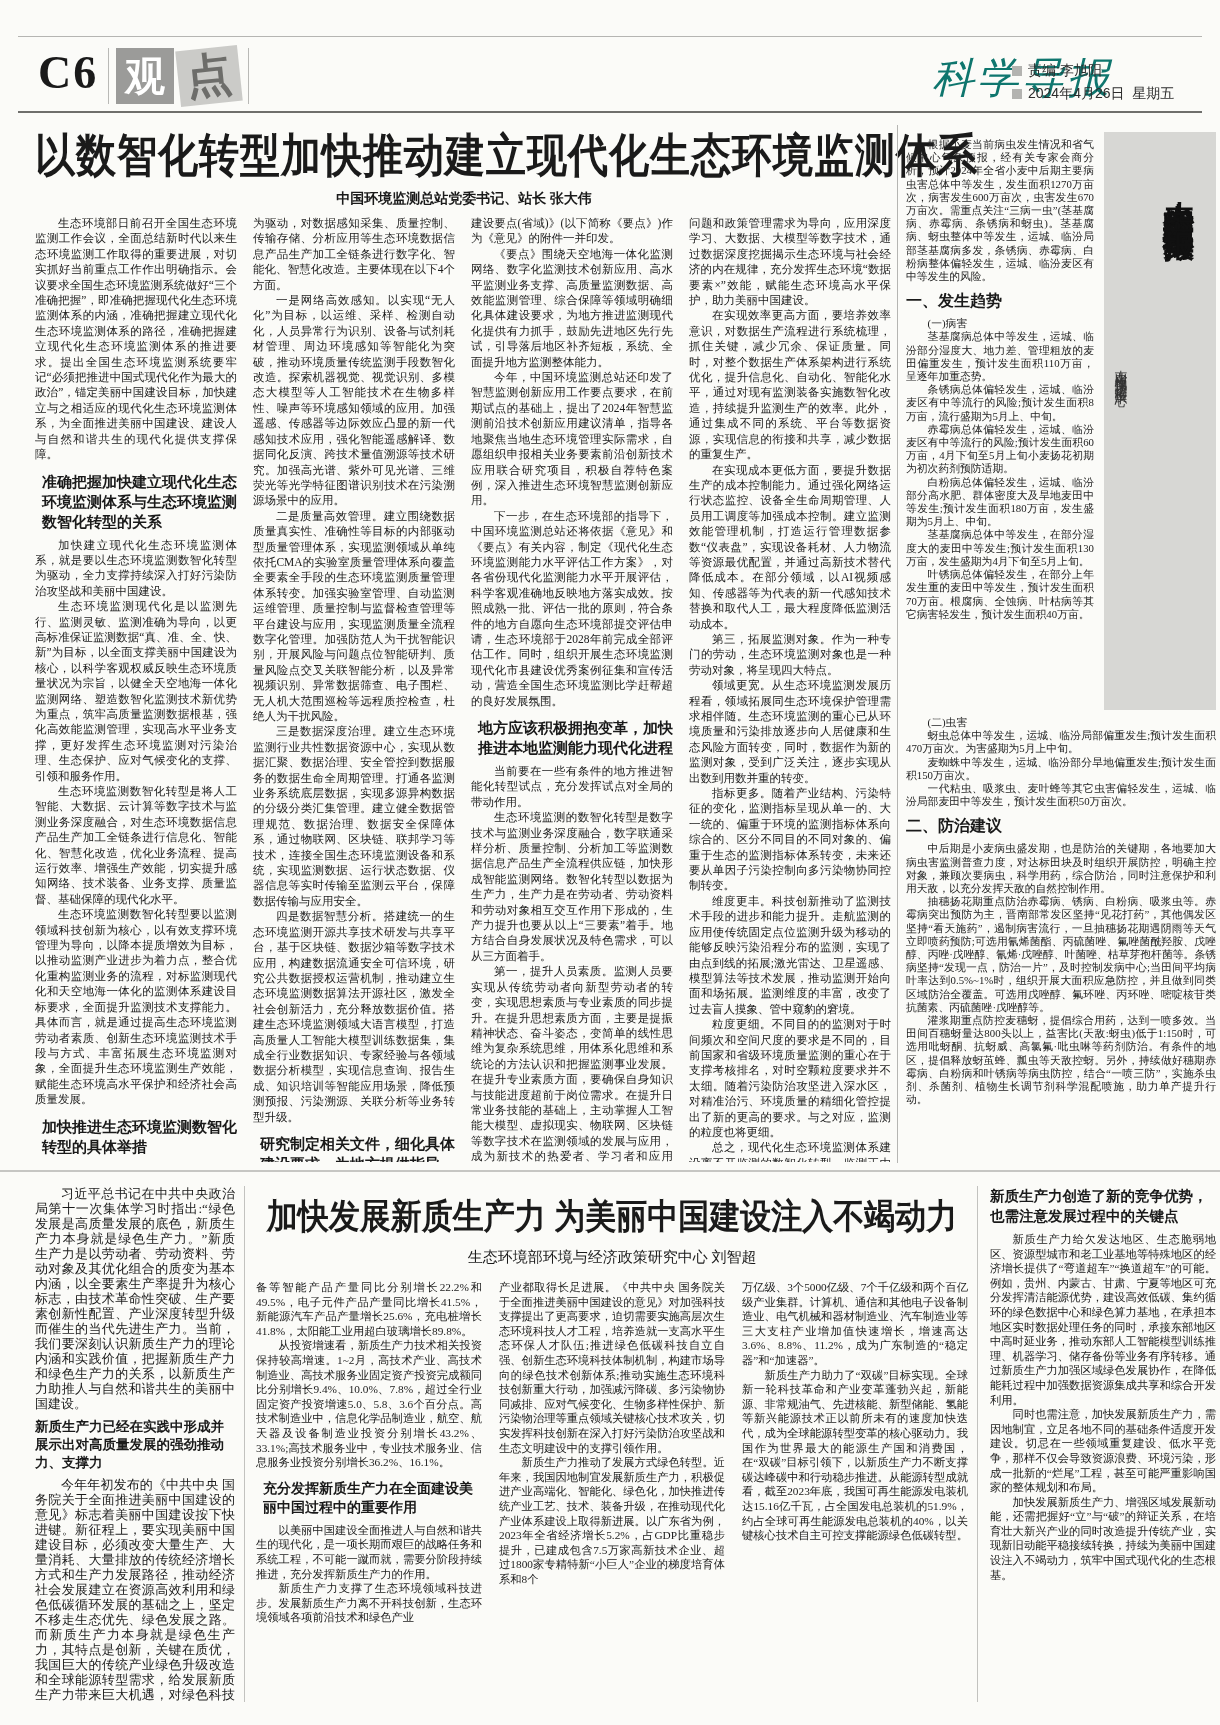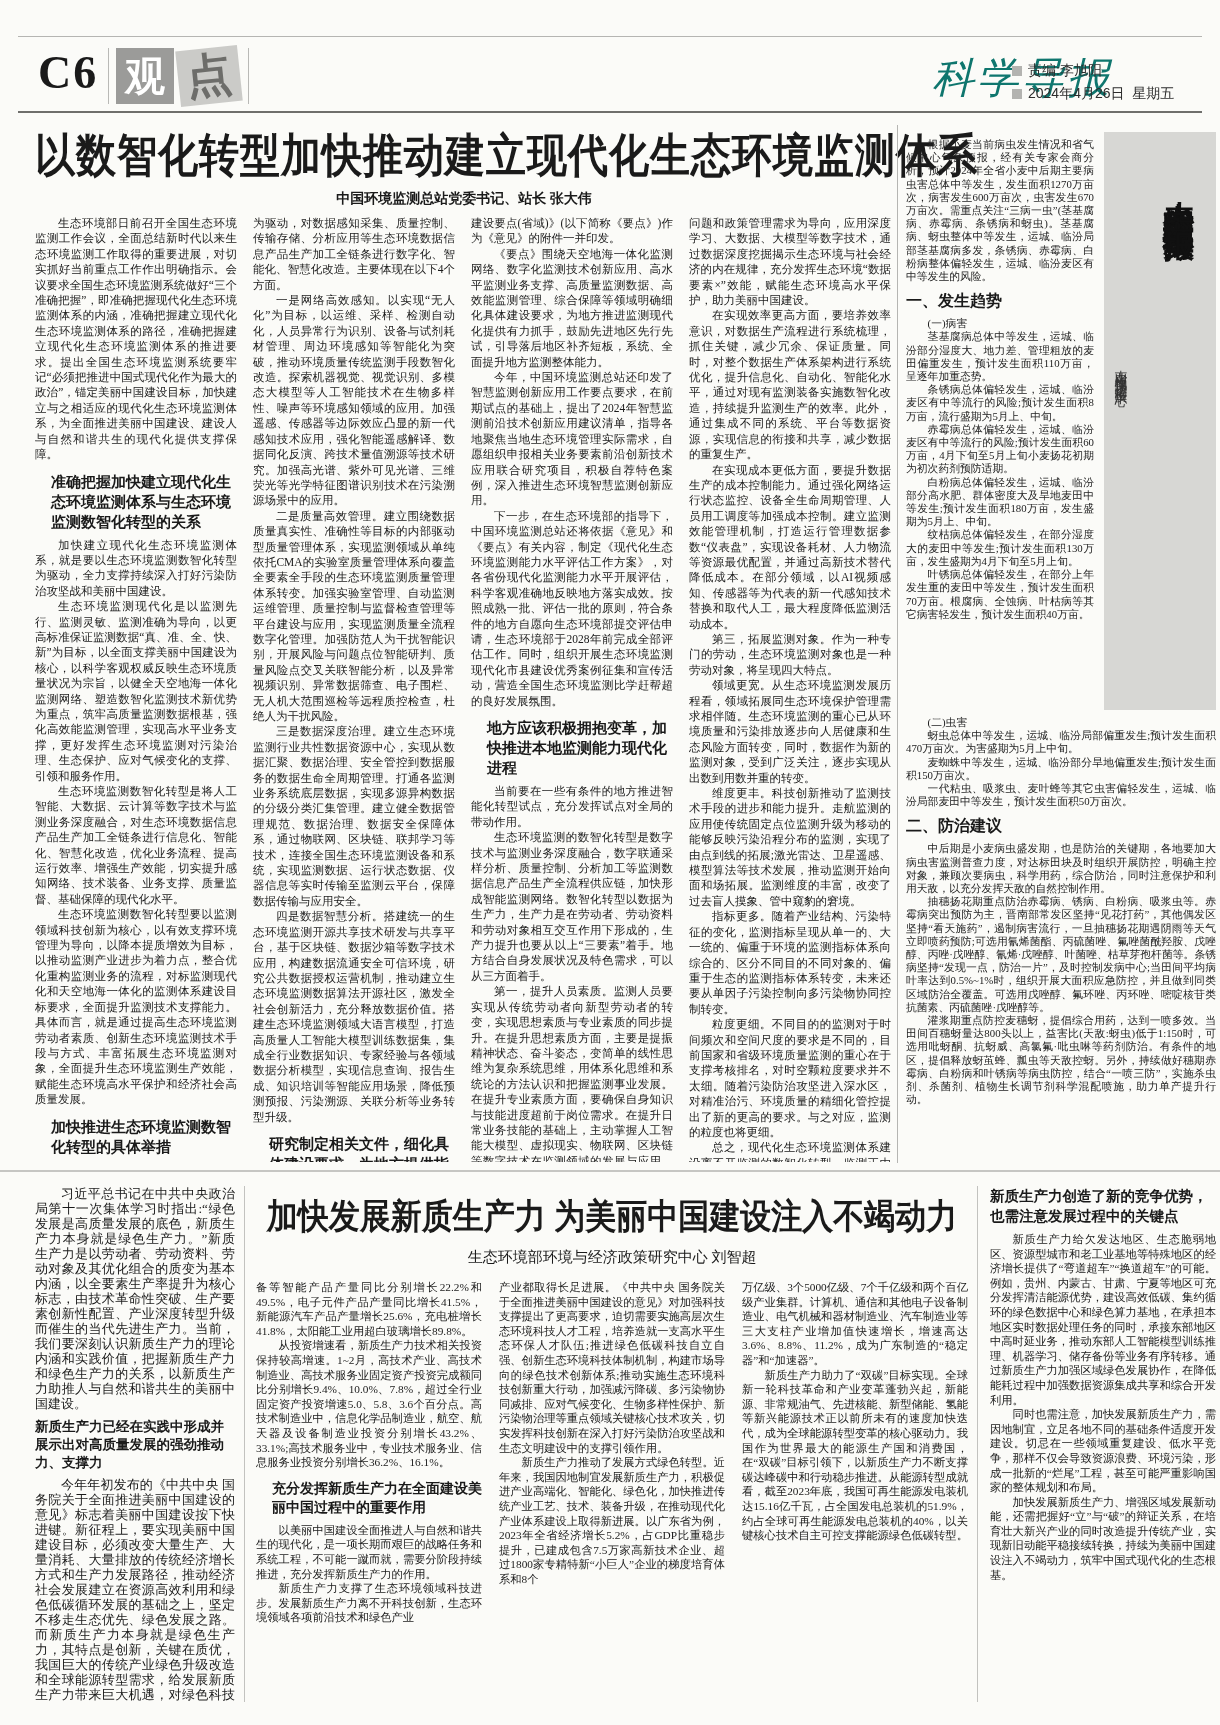--- a/index.html
+++ b/index.html
@@ -22,21 +22,21 @@
   .sq{display:inline-block;width:10px;height:10px;background:#b3b3b0;margin-right:6px;vertical-align:middle;}
   
   #main-title{left:35px;top:128px;width:858px;text-align:center;font-family:"Liberation Sans",sans-serif;
               font-weight:900;font-size:40px;letter-spacing:1px;white-space:nowrap;transform:scaleY(1.15);}
   #main-byline{left:35px;top:190px;width:858px;text-align:center;font-size:14px;font-weight:bold;}
   #main-cols{left:35px;top:216px;width:858px;height:946px;display:flex;gap:16px;overflow:hidden;}
   #main-cols .col{width:202px;overflow:hidden;}
   .para{font-size:11.5px;line-height:15.4px;text-align:justify;text-indent:2em;margin:0;}
   .para.cont{text-indent:0;}
   .colhead{font-family:"Liberation Sans",sans-serif;font-weight:bold;font-size:15px;line-height:20px;
-           text-align:left;margin:9px 0 6px 16px;}
+           text-align:left;margin:9px 0 6px 7px;}
   .sechead{font-family:"Liberation Sans",sans-serif;font-weight:bold;font-size:14.5px;margin:10px 0 6px 0;}
   #main-side-rule{left:897px;top:125px;width:1px;height:1038px;background:#b5b5b2;}
   
   #sidebar{left:906px;top:132px;width:310px;}
   #sb-row{display:flex;gap:10px;}
   #sb-col{width:188px;height:572px;overflow:hidden;padding-top:6px;}
   #sb-col .para,#sb-full .para{font-size:10.8px;line-height:13.2px;color:#222;}
   #sb-col .sechead,#sb-full .sechead{font-size:16px;margin:8px 0 5px 0;}
   #sb-strip{width:112px;height:578px;background:#d7d7d4;position:relative;}
   #sb-title{position:absolute;right:12px;top:44px;height:520px;writing-mode:vertical-rl;
@@ -109,39 +109,39 @@
         <div class="para">当前要在一些有条件的地方推进智能化转型试点，充分发挥试点对全局的带动作用。</div>
         <div class="para">生态环境监测的数智化转型是数字技术与监测业务深度融合，数字联通采样分析、质量控制、分析加工等监测数据信息产品生产全流程供应链，加快形成智能监测网络。数智化转型以数据为生产力，生产力是在劳动者、劳动资料和劳动对象相互交互作用下形成的，生产力提升也要从以上“三要素”着手。地方结合自身发展状况及特色需求，可以从三方面着手。</div>
         <div class="para">第一，提升人员素质。监测人员要实现从传统劳动者向新型劳动者的转变，实现思想素质与专业素质的同步提升。在提升思想素质方面，主要是提振精神状态、奋斗姿态，变简单的线性思维为复杂系统思维，用体系化思维和系统论的方法认识和把握监测事业发展。在提升专业素质方面，要确保自身知识与技能进度超前于岗位需求。在提升日常业务技能的基础上，主动掌握人工智能大模型、虚拟现实、物联网、区块链等数字技术在监测领域的发展与应用，成为新技术的热爱者、学习者和应用者。</div>
       </div>
     <div class="col">
         <div class="para cont">问题和政策管理需求为导向，应用深度学习、大数据、大模型等数字技术，通过数据深度挖掘揭示生态环境与社会经济的内在规律，充分发挥生态环境“数据要素×”效能，赋能生态环境高水平保护，助力美丽中国建设。</div>
         <div class="para">在实现效率更高方面，要培养效率意识，对数据生产流程进行系统梳理，抓住关键，减少冗余、保证质量。同时，对整个数据生产体系架构进行系统优化，提升信息化、自动化、智能化水平，通过对现有监测装备实施数智化改造，持续提升监测生产的效率。此外，通过集成不同的系统、平台等数据资源，实现信息的衔接和共享，减少数据的重复生产。</div>
         <div class="para">在实现成本更低方面，要提升数据生产的成本控制能力。通过强化网络运行状态监控、设备全生命周期管理、人员用工调度等加强成本控制。建立监测效能管理机制，打造运行管理数据参数“仪表盘”，实现设备耗材、人力物流等资源最优配置，并通过高新技术替代降低成本。在部分领域，以AI视频感知、传感器等为代表的新一代感知技术替换和取代人工，最大程度降低监测活动成本。</div>
         <div class="para">第三，拓展监测对象。作为一种专门的劳动，生态环境监测对象也是一种劳动对象，将呈现四大特点。</div>
         <div class="para">领域更宽。从生态环境监测发展历程看，领域拓展同生态环境保护管理需求相伴随。生态环境监测的重心已从环境质量和污染排放逐步向人居健康和生态风险方面转变，同时，数据作为新的监测对象，受到广泛关注，逐步实现从出数到用数并重的转变。</div>
+        <div class="para">指标更多。随着产业结构、污染特征的变化，监测指标呈现从单一的、大一统的、偏重于环境的监测指标体系向综合的、区分不同目的不同对象的、偏重于生态的监测指标体系转变，未来还要从单因子污染控制向多污染物协同控制转变。</div>
         <div class="para">维度更丰。科技创新推动了监测技术手段的进步和能力提升。走航监测的应用使传统固定点位监测升级为移动的能够反映污染沿程分布的监测，实现了由点到线的拓展;激光雷达、卫星遥感、模型算法等技术发展，推动监测开始向面和场拓展。监测维度的丰富，改变了过去盲人摸象、管中窥豹的窘境。</div>
-        <div class="para">指标更多。随着产业结构、污染特征的变化，监测指标呈现从单一的、大一统的、偏重于环境的监测指标体系向综合的、区分不同目的不同对象的、偏重于生态的监测指标体系转变，未来还要从单因子污染控制向多污染物协同控制转变。</div>
         <div class="para">粒度更细。不同目的的监测对于时间频次和空间尺度的要求是不同的，目前国家和省级环境质量监测的重心在于支撑考核排名，对时空颗粒度要求并不太细。随着污染防治攻坚进入深水区，对精准治污、环境质量的精细化管控提出了新的更高的要求。与之对应，监测的粒度也将更细。</div>
         <div class="para">总之，现代化生态环境监测体系建设离不开监测的数智化转型，监测正由以人工为主的模式向智能化、数字化的新模式转变。地方应该积极拥抱变革，加强技术创新、人才培养，以数智化转型推动监测的高质量发展，加快推进本地监测能力现代化进程。</div>
       </div>
   </div>
   <div class="abs" id="main-side-rule"></div>
 
   <div class="abs" id="sidebar">
     <div id="sb-row">
       <div id="sb-col">
           <div class="para">根据小麦当前病虫发生情况和省气候中心气象预报，经有关专家会商分析，预计2024年全省小麦中后期主要病虫害总体中等发生，发生面积1270万亩次，病害发生600万亩次，虫害发生670万亩次。需重点关注“三病一虫”(茎基腐病、赤霉病、条锈病和蚜虫)。茎基腐病、蚜虫整体中等发生，运城、临汾局部茎基腐病多发，条锈病、赤霉病、白粉病整体偏轻发生，运城、临汾麦区有中等发生的风险。</div>
           <div class="sechead">一、发生趋势</div>
           <div class="para">(一)病害</div>
           <div class="para">茎基腐病总体中等发生，运城、临汾部分湿度大、地力差、管理粗放的麦田偏重发生，预计发生面积110万亩，呈逐年加重态势。</div>
           <div class="para">条锈病总体偏轻发生，运城、临汾麦区有中等流行的风险;预计发生面积8万亩，流行盛期为5月上、中旬。</div>
           <div class="para">赤霉病总体偏轻发生，运城、临汾麦区有中等流行的风险;预计发生面积60万亩，4月下旬至5月上旬小麦扬花初期为初次药剂预防适期。</div>
           <div class="para">白粉病总体偏轻发生，运城、临汾部分高水肥、群体密度大及旱地麦田中等发生;预计发生面积180万亩，发生盛期为5月上、中旬。</div>
-          <div class="para">纹枯病总体偏轻发生，在部分湿度大的麦田中等发生;预计发生面积130万亩，发生盛期为4月下旬至5月上旬。</div>
+          <div class="para">茎基腐病总体中等发生，在部分湿度大的麦田中等发生;预计发生面积130万亩，发生盛期为4月下旬至5月上旬。</div>
           <div class="para">叶锈病总体偏轻发生，在部分上年发生重的麦田中等发生，预计发生面积70万亩。根腐病、全蚀病、叶枯病等其它病害轻发生，预计发生面积40万亩。</div>
         </div>
       <div id="sb-strip">
         <div id="sb-org">山西省植物保护植物检疫中心</div>
         <div id="sb-title">小麦中后期主要病虫害发生趋势预报</div>
       </div>
     </div>
     <div id="sb-full">
         <div class="para">(二)虫害</div>
         <div class="para">蚜虫总体中等发生，运城、临汾局部偏重发生;预计发生面积470万亩次。为害盛期为5月上中旬。</div>

